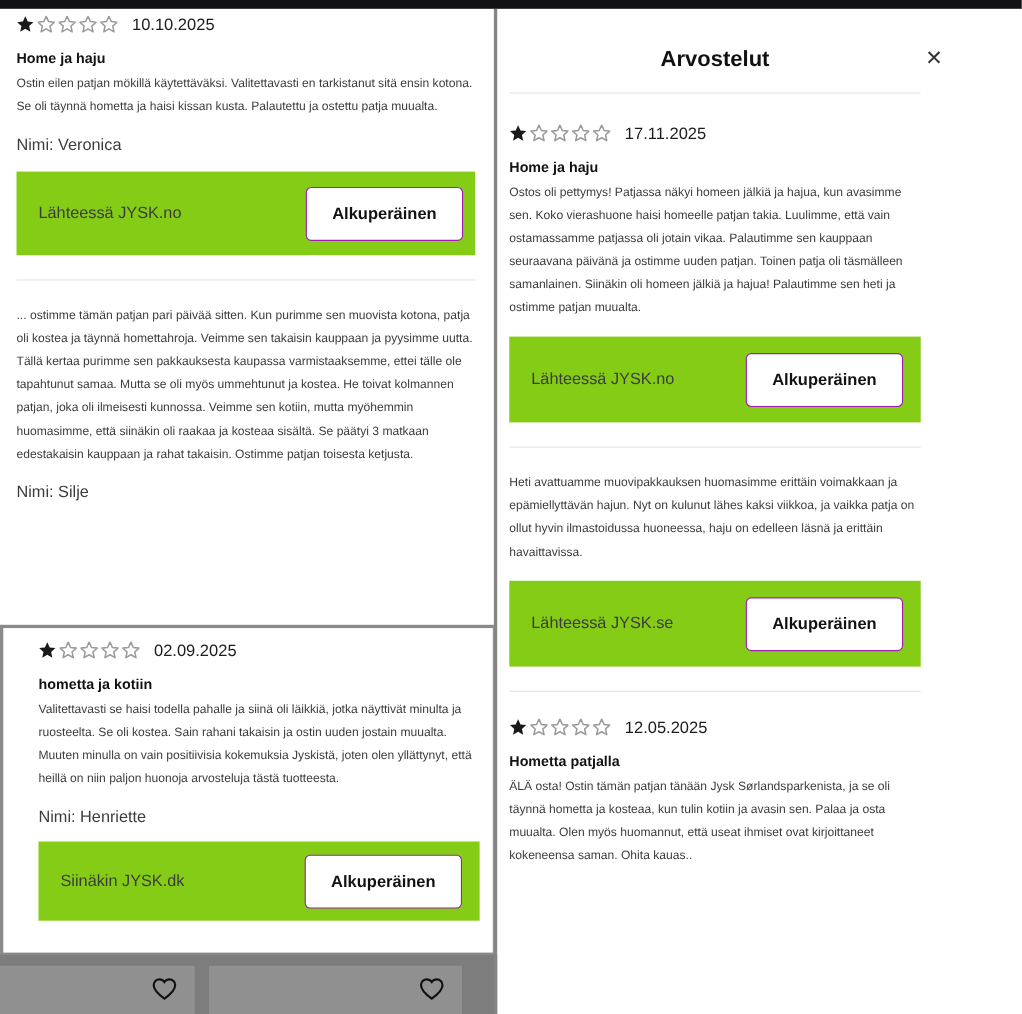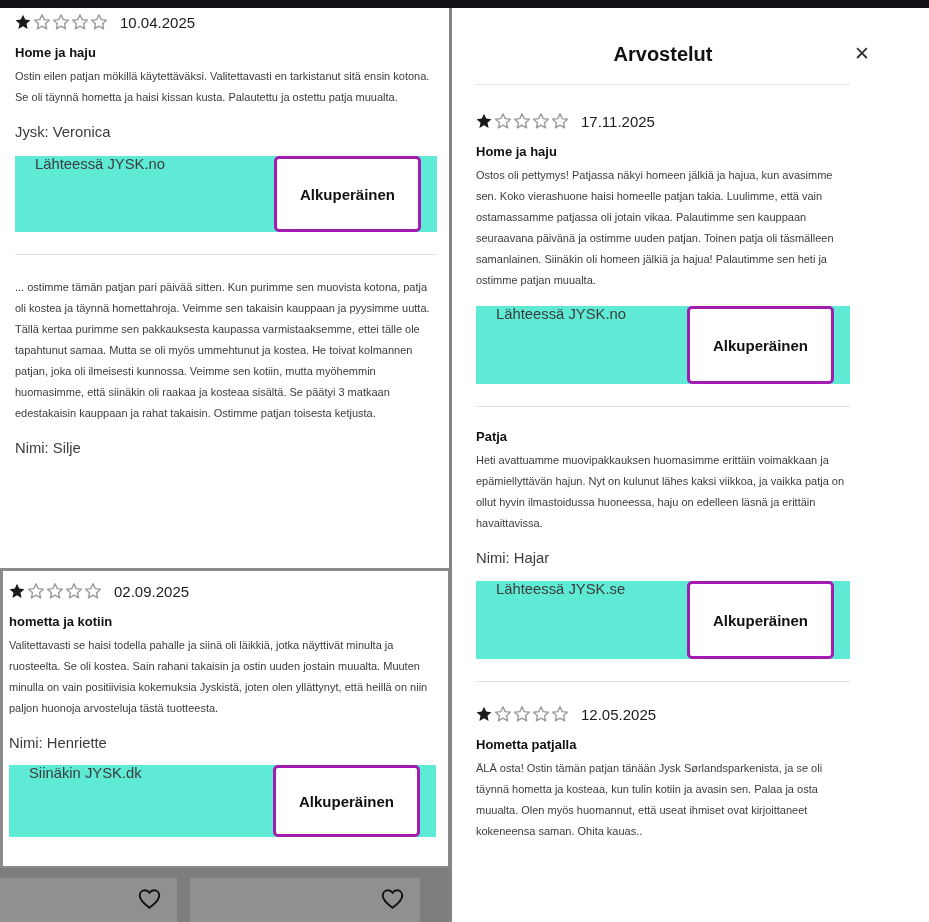--- a/index.html
+++ b/index.html
@@ -23,29 +23,29 @@
 
   
   .star-row { display: flex; align-items: center; height: 20px; }
   .star { width: 16px; height: 16px; display: block; margin-right: 3px; }
   .review-date { margin-left: 10px; font-size: 15px; color: #1c1c1c; }
   .review-title { font-size: 13px; font-weight: bold; color: #121212; margin-top: 13px; }
   .review-body { font-size: 11px; line-height: 21px; color: #3c3c3c; margin-top: 6px; }
   .review-name { font-size: 14.8px; color: #3c3c3c; margin-top: 16px; }
   .source-row {
     margin-top: 16px;
-    background: #5eead4;
+    background: #84cc16;
     height: 76px;
-    display: flex; justify-content: space-between;
+    display: flex; align-items: center; justify-content: space-between;
     padding: 0 16px 0 20px;
     font-size: 14.8px; color: #3c3c3c;
   }
   .orig-btn {
     background: #ffffff;
-    border: 3px solid #a21caf;
+    border: 1px solid #a21caf;
     border-radius: 5px;
     padding: 15px 23px;
     font-size: 15px; font-weight: bold; color: #111111;
     font-family: inherit;
     cursor: pointer;
     white-space: nowrap;
   }
   .divider { border: none; border-top: 1px solid #e3e3e3; margin: 22px 0; }
 
   
@@ -55,21 +55,21 @@
     background: #ffffff;
     overflow: hidden;
   }
   .left-content { padding: 4px 12px 0 15px; }
 
   .popup-card {
     position: absolute; left: 0; top: 560px;
     width: 451px; height: 301px;
     background: #ffffff;
     border: 3px solid #8a8a8a;
-    padding: 10px 12px 0 6px;
+    padding: 10px 12px 0 32px;
     z-index: 4;
   }
   .popup-card .source-row { height: 72px; margin-top: 14px; }
 
   .v-divider {
     position: absolute; left: 449px; top: 8px;
     width: 3px; height: 914px;
     background: #848484;
     z-index: 5;
   }
@@ -84,21 +84,21 @@
   .ghost-card.g1 { left: 0; width: 177px; }
   .ghost-card.g2 { left: 190px; width: 230px; }
   .heart-btn {
     position: absolute; top: 10px; right: 16px;
     width: 23px; height: 23px;
     background: transparent; border: none; padding: 0; cursor: pointer;
   }
 
   
   .right-pane {
-    position: absolute; left: 445px; top: 8px;
+    position: absolute; left: 432px; top: 8px;
     width: 423px; height: 914px;
     background: #ffffff;
     padding: 0 18px 0 31px;
     overflow: hidden;
   }
   .panel-header { position: relative; padding-top: 34px; }
   .panel-title {
     font-size: 20px; line-height: 24px; font-weight: bold; color: #111111;
     text-align: center;
   }
@@ -140,25 +140,25 @@
             </svg>
           <svg class="star" viewBox="0 0 16 16">
               <use href="#star-shape" fill="#ffffff" stroke="#9b9b9b" stroke-width="1.4" stroke-linejoin="round"></use>
             </svg>
           <svg class="star" viewBox="0 0 16 16">
               <use href="#star-shape" fill="#ffffff" stroke="#9b9b9b" stroke-width="1.4" stroke-linejoin="round"></use>
             </svg>
           <svg class="star" viewBox="0 0 16 16">
               <use href="#star-shape" fill="#ffffff" stroke="#9b9b9b" stroke-width="1.4" stroke-linejoin="round"></use>
             </svg>
-          <span class="review-date">10.04.2025</span>
+          <span class="review-date">10.10.2025</span>
         </div>
         <div class="review-title">Home ja haju</div>
         <div class="review-body">Ostin eilen patjan mökillä käytettäväksi. Valitettavasti en tarkistanut sitä ensin kotona. Se oli täynnä hometta ja haisi kissan kusta. Palautettu ja ostettu patja muualta.</div>
-        <div class="review-name">Jysk: Veronica</div>
+        <div class="review-name">Nimi: Veronica</div>
         <div class="source-row">
           <span>Lähteessä JYSK.no</span>
           <button class="orig-btn">Alkuperäinen</button>
         </div>
       </div>
 
       <hr class="divider">
 
       <div>
         <div class="review-body">... ostimme tämän patjan pari päivää sitten. Kun purimme sen muovista kotona, patja oli kostea ja täynnä homettahroja. Veimme sen takaisin kauppaan ja pyysimme uutta. Tällä kertaa purimme sen pakkauksesta kaupassa varmistaaksemme, ettei tälle ole tapahtunut samaa. Mutta se oli myös ummehtunut ja kostea. He toivat kolmannen patjan, joka oli ilmeisesti kunnossa. Veimme sen kotiin, mutta myöhemmin huomasimme, että siinäkin oli raakaa ja kosteaa sisältä. Se päätyi 3 matkaan edestakaisin kauppaan ja rahat takaisin. Ostimme patjan toisesta ketjusta.</div>
@@ -245,23 +245,21 @@
       <div class="review-body">Ostos oli pettymys! Patjassa näkyi homeen jälkiä ja hajua, kun avasimme sen. Koko vierashuone haisi homeelle patjan takia. Luulimme, että vain ostamassamme patjassa oli jotain vikaa. Palautimme sen kauppaan seuraavana päivänä ja ostimme uuden patjan. Toinen patja oli täsmälleen samanlainen. Siinäkin oli homeen jälkiä ja hajua! Palautimme sen heti ja ostimme patjan muualta.</div>
       <div class="source-row">
         <span>Lähteessä JYSK.no</span>
         <button class="orig-btn">Alkuperäinen</button>
       </div>
     </div>
 
     <hr class="divider">
 
     <div class="right-review" style="margin-top:0;">
-      <div class="review-title">Patja</div>
       <div class="review-body">Heti avattuamme muovipakkauksen huomasimme erittäin voimakkaan ja epämiellyttävän hajun. Nyt on kulunut lähes kaksi viikkoa, ja vaikka patja on ollut hyvin ilmastoidussa huoneessa, haju on edelleen läsnä ja erittäin havaittavissa.</div>
-      <div class="review-name">Nimi: Hajar</div>
       <div class="source-row">
         <span>Lähteessä JYSK.se</span>
         <button class="orig-btn">Alkuperäinen</button>
       </div>
     </div>
 
     <hr class="divider">
 
     <div class="right-review" style="margin-top:0;">
       <div class="star-row">

